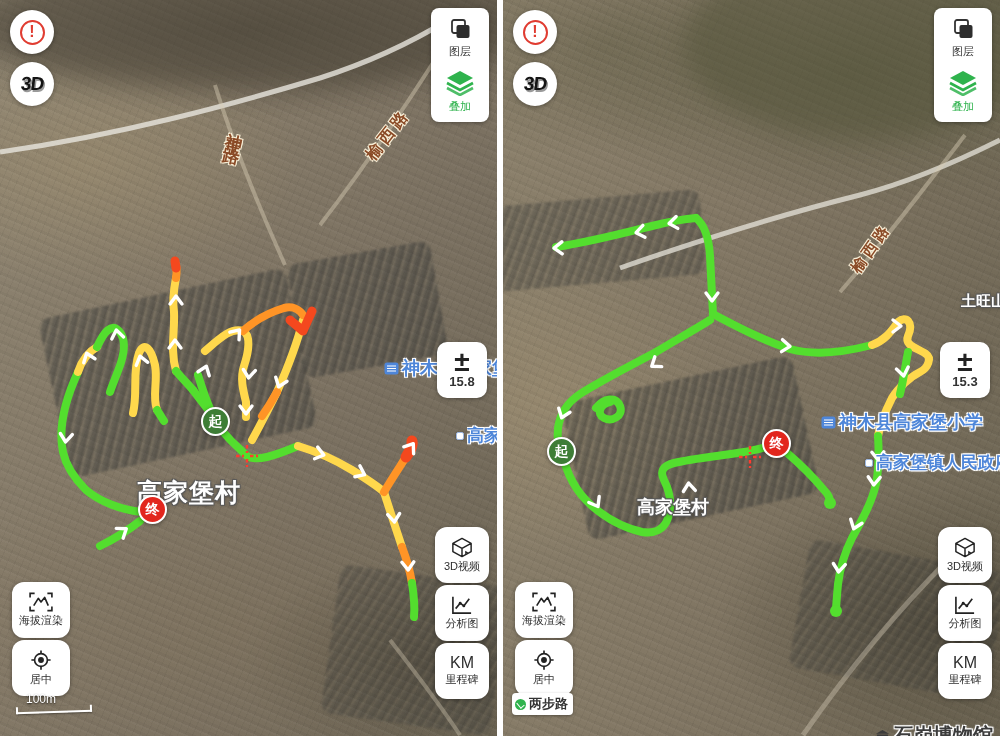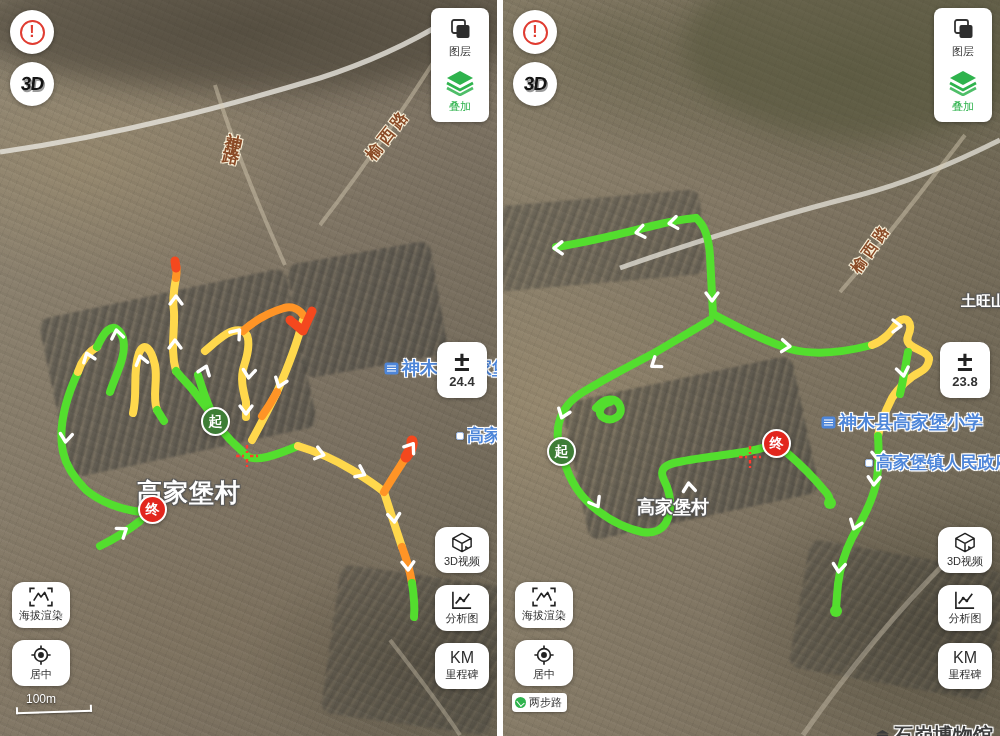--- a/index.html
+++ b/index.html
@@ -64,34 +64,34 @@
   .layers-card{position:absolute;right:8px;top:8px;width:58px;background:#fff;border-radius:8px;z-index:20;
     box-shadow:0 1px 4px rgba(0,0,0,.35);display:flex;flex-direction:column;align-items:center;
     padding:9px 0 8px 0;gap:11px}
   .lc-item{display:flex;flex-direction:column;align-items:center;gap:3px;cursor:pointer}
   .lc-label{font-size:11px;color:#333}
   .lc-label.on{color:#2fb34d}
   .zoombox{position:absolute;right:10px;top:342px;width:50px;height:56px;background:#fff;border-radius:10px;z-index:20;
     box-shadow:0 1px 4px rgba(0,0,0,.35);display:flex;flex-direction:column;align-items:center;justify-content:center;cursor:pointer}
   .zb-pm{font-size:28px;font-weight:700;color:#222;line-height:.9;margin-top:-2px}
   .zb-val{font-size:13px;font-weight:700;color:#333;margin-top:-1px}
-  .sq-btn{position:absolute;right:8px;width:54px;height:46px;background:#fff;border-radius:12px;z-index:20;
+  .sq-btn{position:absolute;right:8px;width:54px;height:56px;background:#fff;border-radius:12px;z-index:20;
     box-shadow:0 1px 4px rgba(0,0,0,.35);display:flex;flex-direction:column;align-items:center;justify-content:center;gap:1px;cursor:pointer}
   .sq-btn.leftside{left:12px;right:auto;width:58px}
   .sq-label{font-size:11px;color:#2e2e2e;font-weight:400}
   .km-glyph{font-size:16px;font-weight:400;color:#2e2e2e;line-height:1}
   .scalebar{position:absolute;left:16px;top:692px;z-index:20}
   .scale-text{font-size:12px;color:#fff;text-shadow:0 1px 2px rgba(0,0,0,.8);margin-left:10px}
   .scale-line{width:72px;height:5px;border-left:2px solid #fff;border-right:2px solid #fff;border-bottom:2px solid #fff;
     transform:rotate(-2deg);box-shadow:0 1px 2px rgba(0,0,0,.4)}
   .brand-badge{position:absolute;left:9px;top:693px;z-index:20;background:#fff;border-radius:4px;
     display:flex;align-items:center;gap:3px;padding:2px 5px 2px 3px;box-shadow:0 1px 3px rgba(0,0,0,.35)}
   .brand-logo{width:11px;height:11px;border-radius:50%;background:#2fb34d;position:relative}
   .brand-logo::after{content:"";position:absolute;left:3px;top:2px;width:4px;height:6px;border:1.5px solid #fff;border-top:none;border-right:none;transform:rotate(-40deg)}
-  .brand-text{font-size:11px;color:#333;font-weight:400}
+  .brand-text{font-size:13px;color:#333;font-weight:700}
 </style>
 </head>
 <body>
 
 <div class="panel" id="panelL">
   <div class="terrain terrainL"></div>
   <div class="patch" style="left:-30px;top:-40px;width:560px;height:130px;background:rgba(70,64,52,.5)"></div>
   <div class="village" style="left:52px;top:292px;width:252px;height:162px;transform:rotate(-12deg)"></div>
   <div class="village" style="left:295px;top:252px;width:145px;height:115px;transform:rotate(-10deg)"></div>
   <div class="village" style="left:330px;top:575px;width:170px;height:150px;transform:rotate(8deg);opacity:.6"></div>
@@ -190,21 +190,21 @@
       <svg width="30" height="26" viewBox="0 0 30 26">
         <path d="M15,1 L28,8 L15,15 L2,8 Z" fill="#2fb34d"></path>
         <path d="M2,13 L15,20 L28,13" fill="none" stroke="#2fb34d" stroke-width="2.6"></path>
         <path d="M2,18 L15,25 L28,18" fill="none" stroke="#2fb34d" stroke-width="2.6" opacity=".85"></path>
       </svg>
       <span class="lc-label on">叠加</span>
     </div>
   </div>
   <div class="zoombox">
     <span class="zb-pm">±</span>
-    <span class="zb-val">24.4</span>
+    <span class="zb-val">15.8</span>
   </div>
   <div class="sq-btn" style="top:527px">
     <svg width="22" height="21" viewBox="0 0 24 23">
       <path d="M12,1.5 L22,7 V16 L12,21.5 L2,16 V7 Z M2,7 L12,12.5 L22,7 M12,12.5 V21.5" fill="none" stroke="#222" stroke-width="1.6" stroke-linejoin="round"></path>
       <path d="M15.5,15 l3.4,1.9 -3.4,1.9 Z" fill="#222"></path>
     </svg>
     <span class="sq-label">3D视频</span>
   </div>
   <div class="sq-btn" style="top:585px">
     <svg width="22" height="20" viewBox="0 0 24 22">
@@ -332,21 +332,21 @@
       <svg width="30" height="26" viewBox="0 0 30 26">
         <path d="M15,1 L28,8 L15,15 L2,8 Z" fill="#2fb34d"></path>
         <path d="M2,13 L15,20 L28,13" fill="none" stroke="#2fb34d" stroke-width="2.6"></path>
         <path d="M2,18 L15,25 L28,18" fill="none" stroke="#2fb34d" stroke-width="2.6" opacity=".85"></path>
       </svg>
       <span class="lc-label on">叠加</span>
     </div>
   </div>
   <div class="zoombox">
     <span class="zb-pm">±</span>
-    <span class="zb-val">23.8</span>
+    <span class="zb-val">15.3</span>
   </div>
   <div class="sq-btn" style="top:527px">
     <svg width="22" height="21" viewBox="0 0 24 23">
       <path d="M12,1.5 L22,7 V16 L12,21.5 L2,16 V7 Z M2,7 L12,12.5 L22,7 M12,12.5 V21.5" fill="none" stroke="#222" stroke-width="1.6" stroke-linejoin="round"></path>
       <path d="M15.5,15 l3.4,1.9 -3.4,1.9 Z" fill="#222"></path>
     </svg>
     <span class="sq-label">3D视频</span>
   </div>
   <div class="sq-btn" style="top:585px">
     <svg width="22" height="20" viewBox="0 0 24 22">

